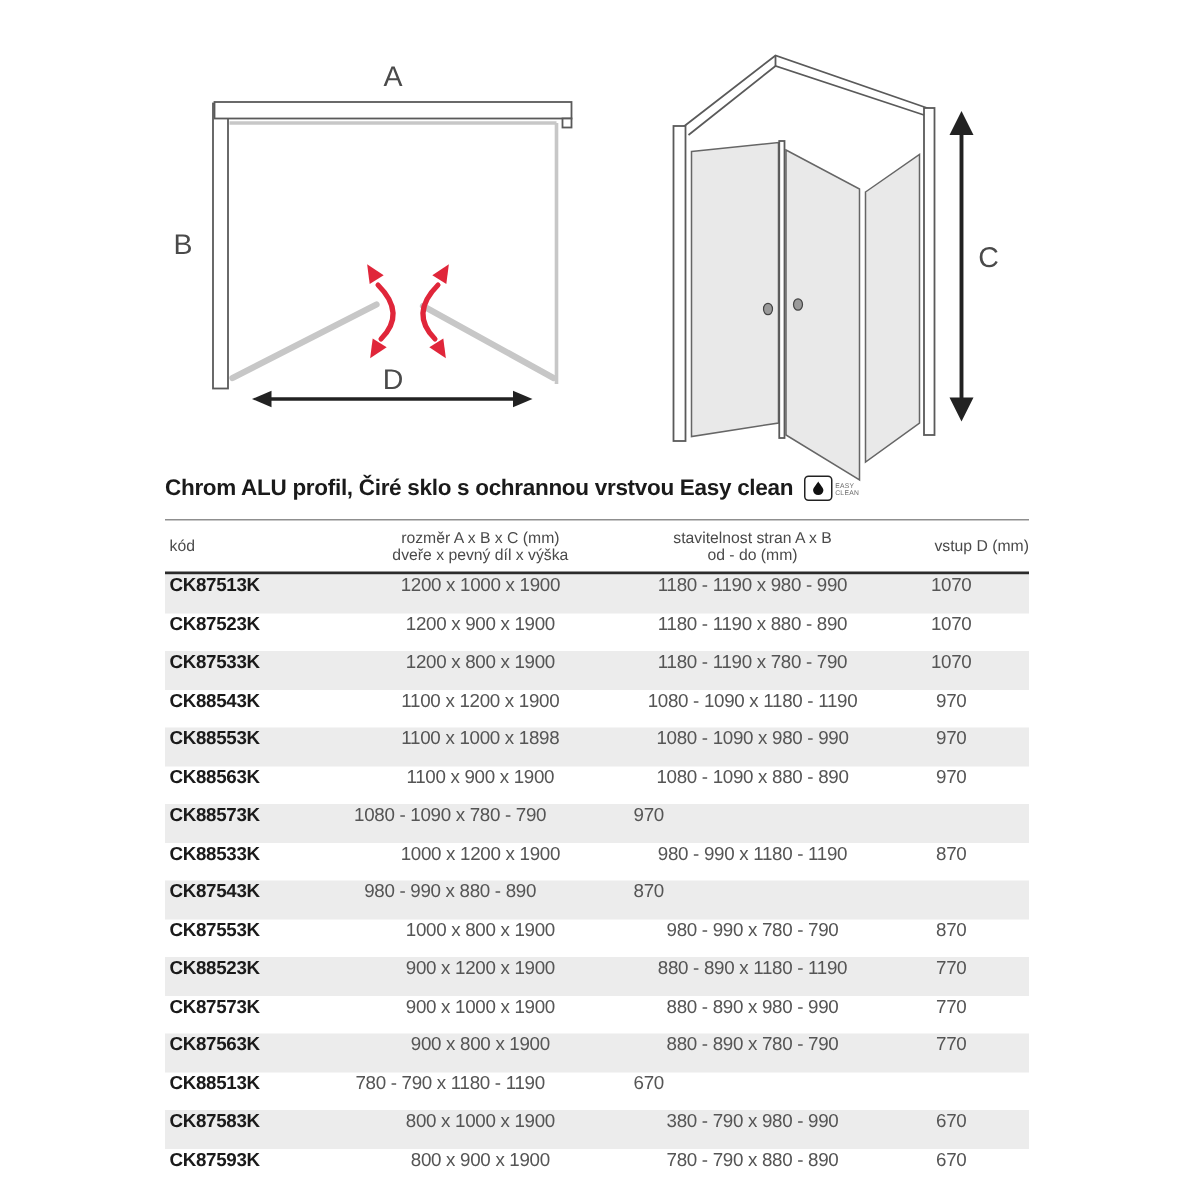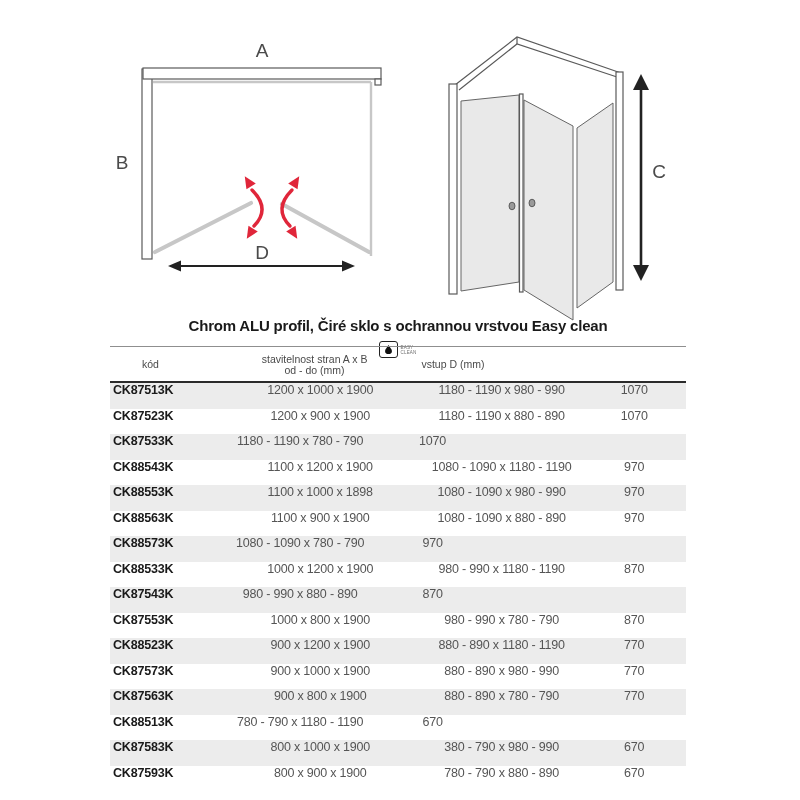--- a/index.html
+++ b/index.html
@@ -20,32 +20,32 @@
   .glass-line{stroke:var(--diagram-gray,#c7c7c7);stroke-width:2.4;fill:none;}
   .door-line{stroke:var(--diagram-gray,#c7c7c7);stroke-width:4.2;fill:none;stroke-linecap:round;}
   .panel{fill:var(--panel-fill,#e9e9e9);stroke:#666;stroke-width:1;}
   .red-arc{stroke:var(--accent-red,#e0263a);stroke-width:3.4;fill:none;stroke-linecap:round;}
   .red-head{fill:var(--accent-red,#e0263a);}
   .black-arrow{stroke:#222;stroke-width:2.2;fill:none;}
   .black-head{fill:#222;}
   .knob{fill:#9a9a9a;stroke:#444;stroke-width:0.8;}
 
   
-  .title-row{position:absolute;left:110px;top:317px;width:576px;display:flex;align-items:center;gap:7px;flex-direction:column;}
+  .title-row{position:absolute;left:110px;top:317px;width:576px;display:flex;align-items:center;gap:7px;}
   .page-title{font-size:15px;font-weight:700;color:var(--text-dark,#1a1a1a);letter-spacing:-0.2px;white-space:nowrap;}
   .ec-badge{display:flex;align-items:center;gap:2px;}
   .ec-box{width:17px;height:15px;border:1.6px solid #222;border-radius:3px;display:flex;align-items:center;justify-content:center;background:#fff;}
   .ec-text{display:flex;flex-direction:column;justify-content:center;font-size:4.5px;line-height:5px;color:#6f6f6f;letter-spacing:0.2px;}
 
   
   .rule-top{position:absolute;left:110px;top:346px;width:576px;height:1px;background:#8f8f8f;}
   .spec-table{position:absolute;left:110px;top:349px;width:576px;}
   .thead{display:flex;align-items:center;height:32px;border-bottom:2.5px solid var(--line-dark,#2b2b2b);}
   .th{color:#4a4a4a;font-size:10.5px;line-height:11.5px;}
-  .th .l1,.th .l2{display:block;margin-left:29px;}
+  .th .l1,.th .l2{display:block;}
   .trow{display:flex;align-items:flex-start;height:25.5px;}
   .trow.shaded{background:var(--row-shade,#ececec);}
   .c1{width:19%;text-align:left;padding-left:3px;box-sizing:border-box;}
   .c2{width:35%;text-align:center;}
   .c3{width:28%;text-align:center;}
   .c4{width:18%;text-align:center;}
   .cell-kod{font-size:12.5px;font-weight:700;color:var(--text-dark,#1a1a1a);letter-spacing:-0.2px;}
   .cell-val{font-size:12.5px;color:var(--text-gray,#555555);letter-spacing:-0.2px;}
 </style>
 </head>
@@ -122,20 +122,24 @@
     </span>
   </div>
 
   <div class="rule-top"></div>
 
   <div class="spec-table">
     <div class="thead">
       <div class="th c1">
         <span class="l1">kód</span>
       </div>
+      <div class="th c2">
+        <span class="l1">rozměr A x B x C (mm)</span>
+        <span class="l2">dveře x pevný díl x výška</span>
+      </div>
       <div class="th c3">
         <span class="l1">stavitelnost stran A x B</span>
         <span class="l2">od - do (mm)</span>
       </div>
       <div class="th c4" style="text-align:right;">
         <span class="l1">vstup D (mm)</span>
       </div>
     </div>
     <div id="tbody">
   <div class="trow shaded">
@@ -147,20 +151,21 @@
 
   <div class="trow">
     <div class="c1 cell-kod">CK87523K</div>
     <div class="c2 cell-val">1200 x 900 x 1900</div>
     <div class="c3 cell-val">1180 - 1190 x 880 - 890</div>
     <div class="c4 cell-val">1070</div>
   </div>
 
   <div class="trow shaded">
     <div class="c1 cell-kod">CK87533K</div>
+    <div class="c2 cell-val">1200 x 800 x 1900</div>
     <div class="c3 cell-val">1180 - 1190 x 780 - 790</div>
     <div class="c4 cell-val">1070</div>
   </div>
 
   <div class="trow">
     <div class="c1 cell-kod">CK88543K</div>
     <div class="c2 cell-val">1100 x 1200 x 1900</div>
     <div class="c3 cell-val">1080 - 1090 x 1180 - 1190</div>
     <div class="c4 cell-val">970</div>
   </div>

